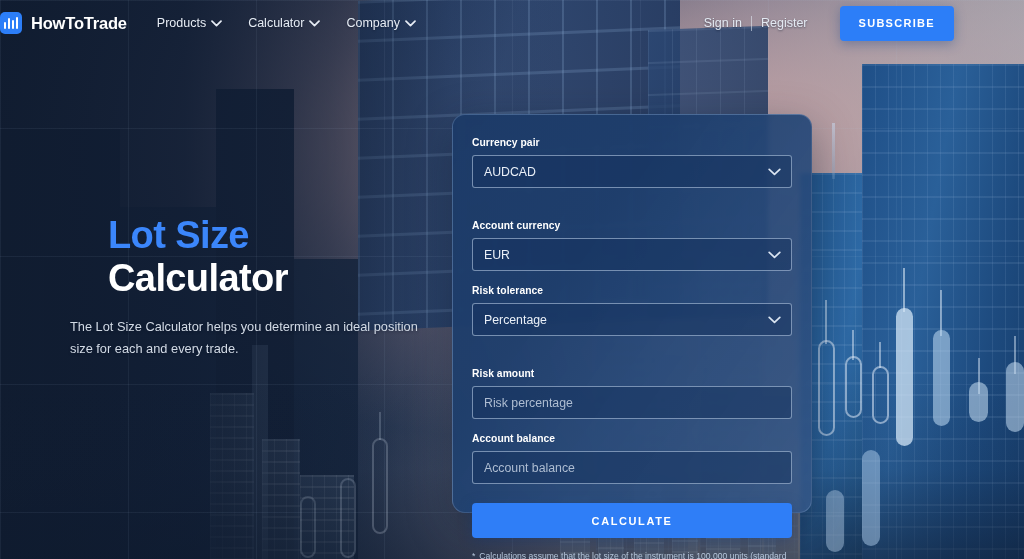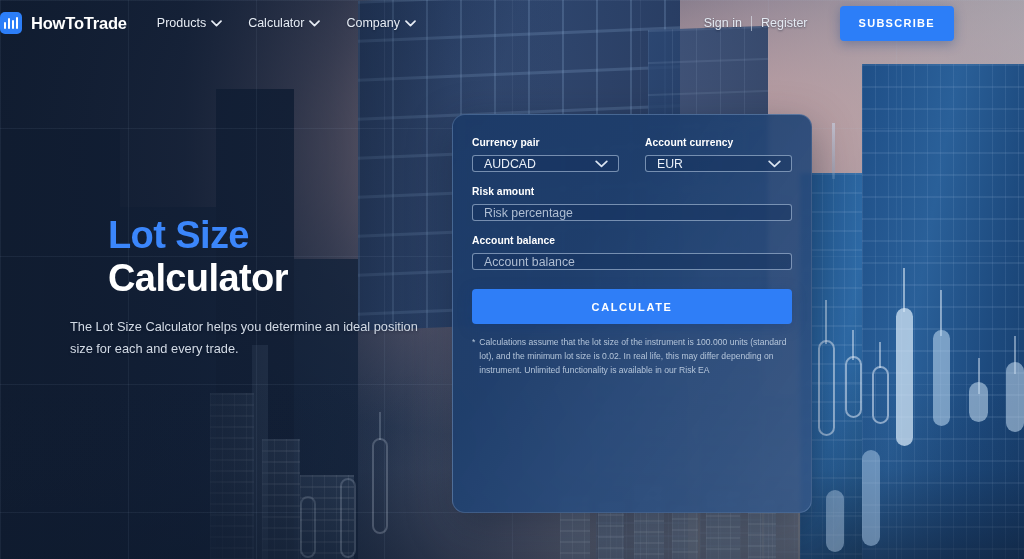--- a/index.html
+++ b/index.html
@@ -176,29 +176,29 @@
   
   .card {
     position: absolute; left: 452px; top: 114px; width: 360px; height: 399px;
     border-radius: 13px; z-index: 35;
     background: linear-gradient(125deg, rgba(28,58,103,0.96) 0%, rgba(30,62,108,0.95) 34%, rgba(38,72,120,0.93) 58%, rgba(44,78,126,0.9) 80%, rgba(52,86,134,0.88) 100%);
     border: 1px solid rgba(150,180,215,0.28);
     box-shadow: 0 14px 44px rgba(8,18,38,0.42);
     padding: 22px 19px 0 19px;
     backdrop-filter: blur(2px);
   }
-  .row { display: flex; gap: 26px; }
+  .row { display: flex; gap: 18px; flex-direction: column; }
   .field { flex: 1; min-width: 0; margin-bottom: 14px; }
   .field.full { width: 100%; }
   .field label {
     display: block; color: #ffffff; font-size: 10.3px; font-weight: 700;
     letter-spacing: 0.05px; margin-bottom: 7px;
   }
   .ctrl {
-    position: relative; height: 17px; border-radius: 3px;
+    position: relative; height: 33px; border-radius: 3px;
     border: 1px solid rgba(176,198,224,0.62);
     background: rgba(22,50,94,0.52);
     display: flex; align-items: center;
     padding: 0 11px;
     font-size: 12.3px; color: #eaf0f8;
     cursor: pointer;
   }
   .ctrl.input { color: #aebdd2; cursor: text; }
   .ctrl .sel-chev { position: absolute; right: 10px; top: 50%; transform: translateY(-50%); }
   .calc-btn {
@@ -405,20 +405,31 @@
                 <path d="M1.2 1.4 L6.5 6.4 L11.8 1.4" fill="none" stroke="#dbe5f2" stroke-width="1.7" stroke-linecap="round" stroke-linejoin="round"></path>
               </svg>
           </span>
         </div>
       </div>
     </div>
 
 
     <div class="row">
       <div class="field">
+        <label>Risk tolerance</label>
+        <div class="ctrl">
+          <span>Percentage</span>
+          <span class="sel-chev">
+            <svg width="13" height="8" viewBox="0 0 13 8">
+                <path d="M1.2 1.4 L6.5 6.4 L11.8 1.4" fill="none" stroke="#dbe5f2" stroke-width="1.7" stroke-linecap="round" stroke-linejoin="round"></path>
+              </svg>
+          </span>
+        </div>
+      </div>
+      <div class="field">
         <label>Risk amount</label>
         <div class="ctrl input">Risk percentage</div>
       </div>
     </div>
 
     <div class="field full">
       <label>Account balance</label>
       <div class="ctrl input">Account balance</div>
     </div>
 

